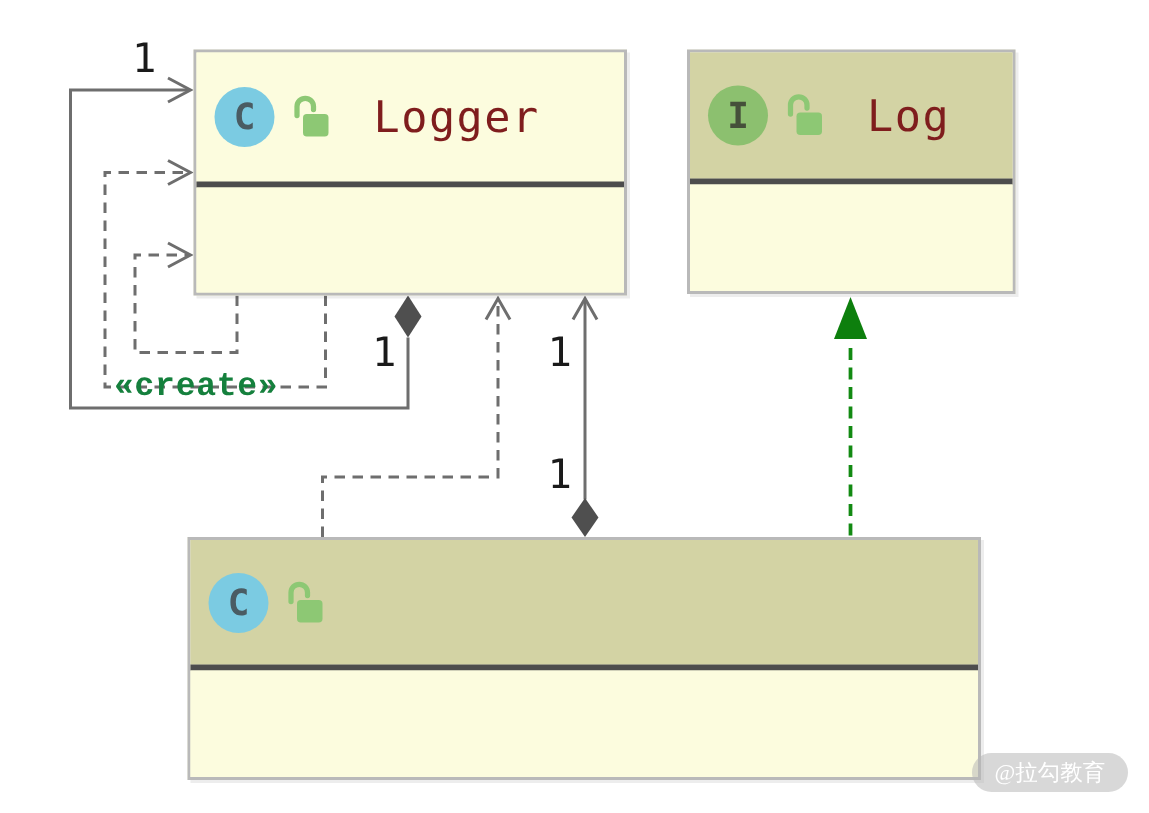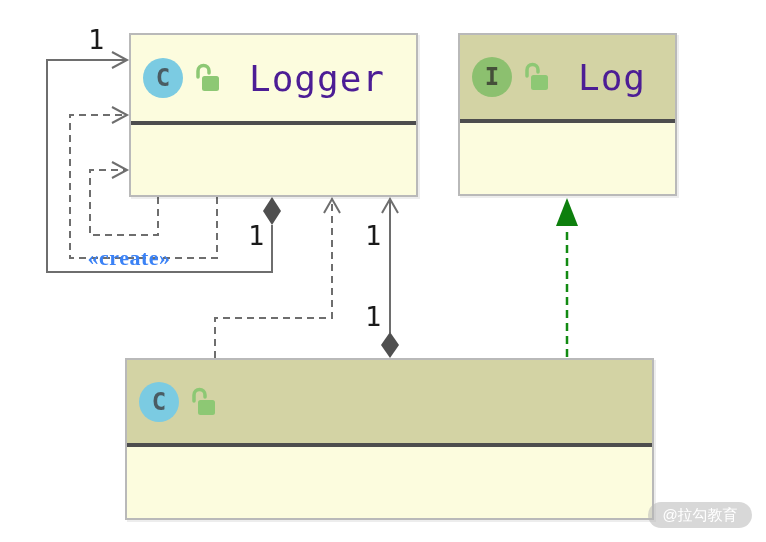--- a/index.html
+++ b/index.html
@@ -32,40 +32,40 @@
     width:40px;height:40px;border-radius:50%;
     display:flex;align-items:center;justify-content:center;
     font-family:"DejaVu Sans Mono",monospace;font-weight:bold;font-size:24px;
     flex:0 0 auto;
   }
   .kind-class{background:#7bcbe2;color:#4a5c63;}
   .kind-interface{background:#8cc06f;color:#45503a;}
   .lock{margin-left:10px;flex:0 0 auto;}
   .node-title{
     font-family:"DejaVu Sans Mono","Liberation Mono",monospace;
-    font-size:36px;color:#4c1d95;letter-spacing:1px;margin-left:26px;
+    font-size:29px;color:#7f1d1d;letter-spacing:1px;margin-left:26px;
     white-space:nowrap;
   }
   .node-divider{height:4px;background:#4d4d4d;flex:0 0 auto;}
   .node-body{flex:1 1 auto;background:#fcfcde;}
 
   .mult-label{
     position:absolute;font-family:"DejaVu Sans Mono",monospace;
     font-size:27px;line-height:1;color:#1a1a1a;
   }
   .stereo-label{
-    position:absolute;font-family:Liberation Serif, serif;
-    font-size:22px;font-weight:bold;color:#3b82f6;line-height:1;
+    position:absolute;font-family:Liberation Mono, monospace;
+    font-size:22px;font-weight:bold;color:#15803d;line-height:1;
     width:106px;text-align:center;letter-spacing:0.5px;
   }
   .watermark{
     position:absolute;left:648px;top:502px;width:104px;height:26px;
     background:rgba(184,184,184,0.55);border-radius:13px;
     display:flex;align-items:center;justify-content:center;
-    color:#ffffff;font-size:15px;font-family:Liberation Sans, sans-serif;
+    color:#ffffff;font-size:15px;font-family:Liberation Serif, serif;
   }
 </style>
 </head>
 <body>
 
 <div class="canvas">
 
   <svg class="edges" width="766" height="542" viewBox="0 0 766 542">
 
     <g>

